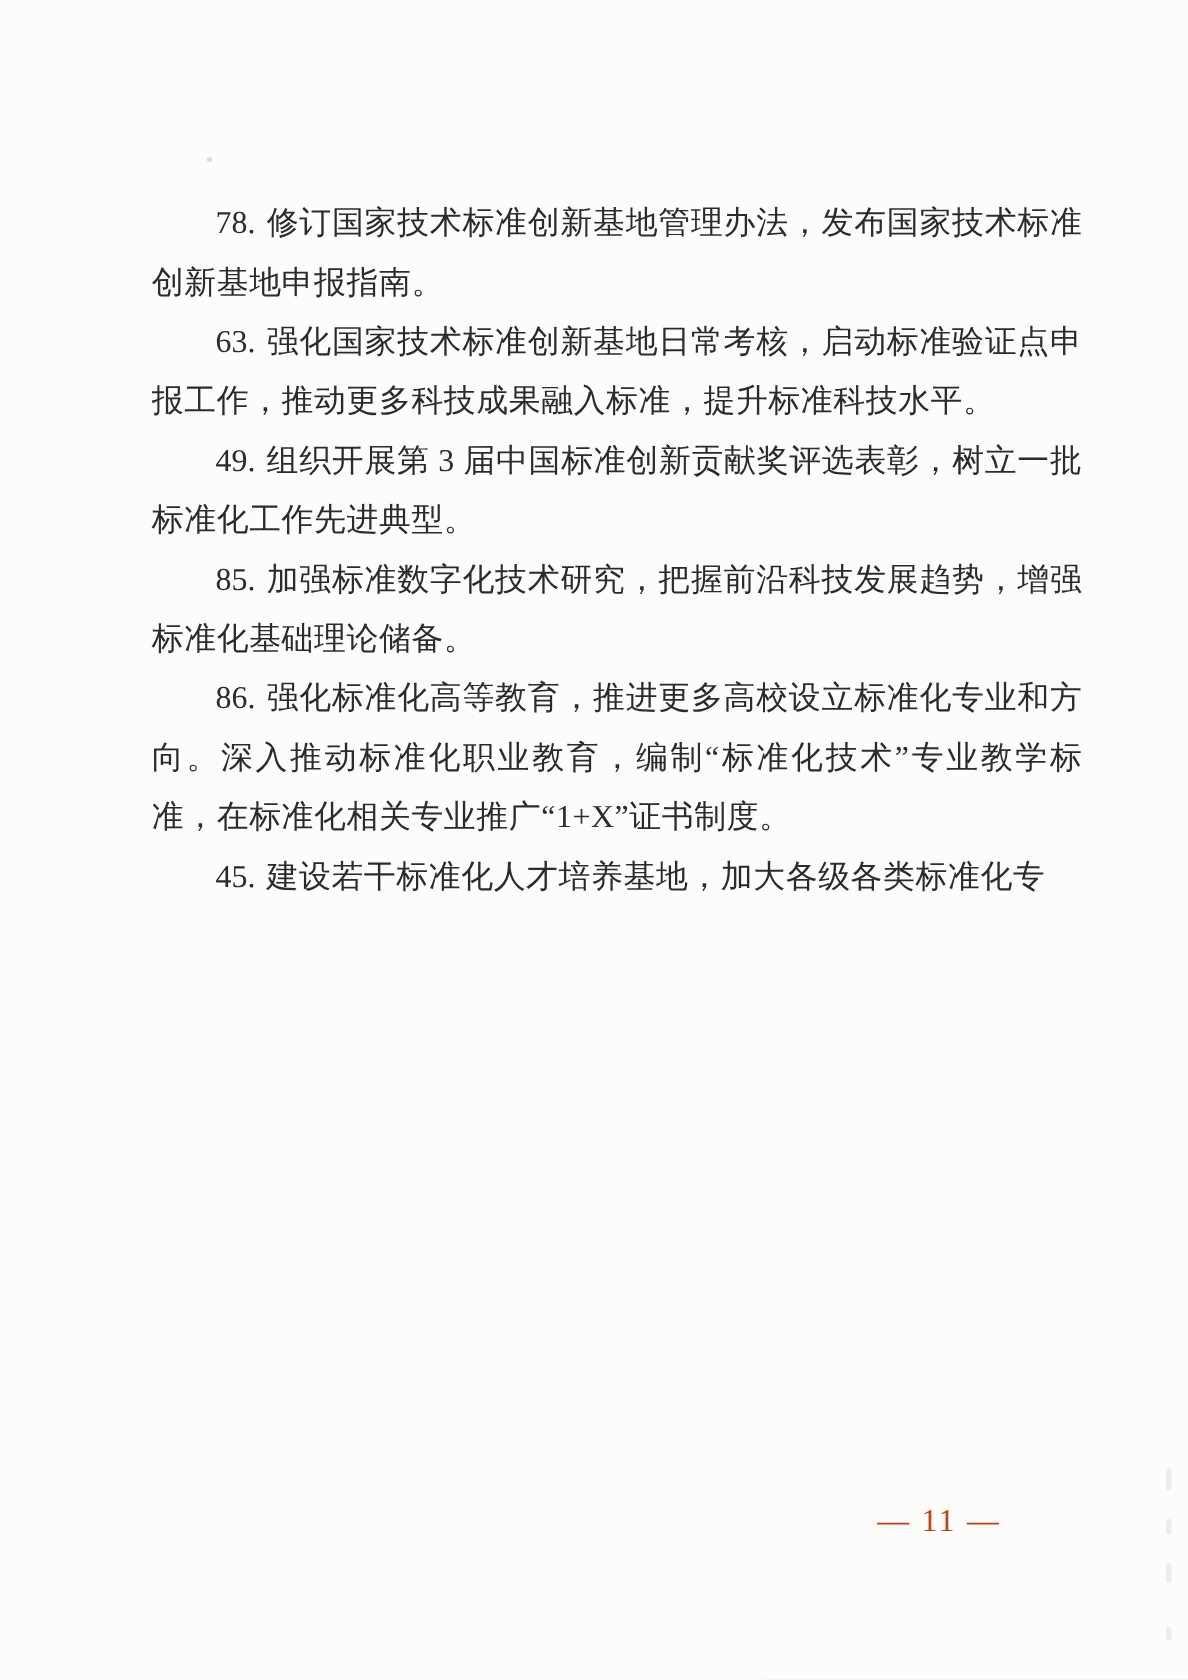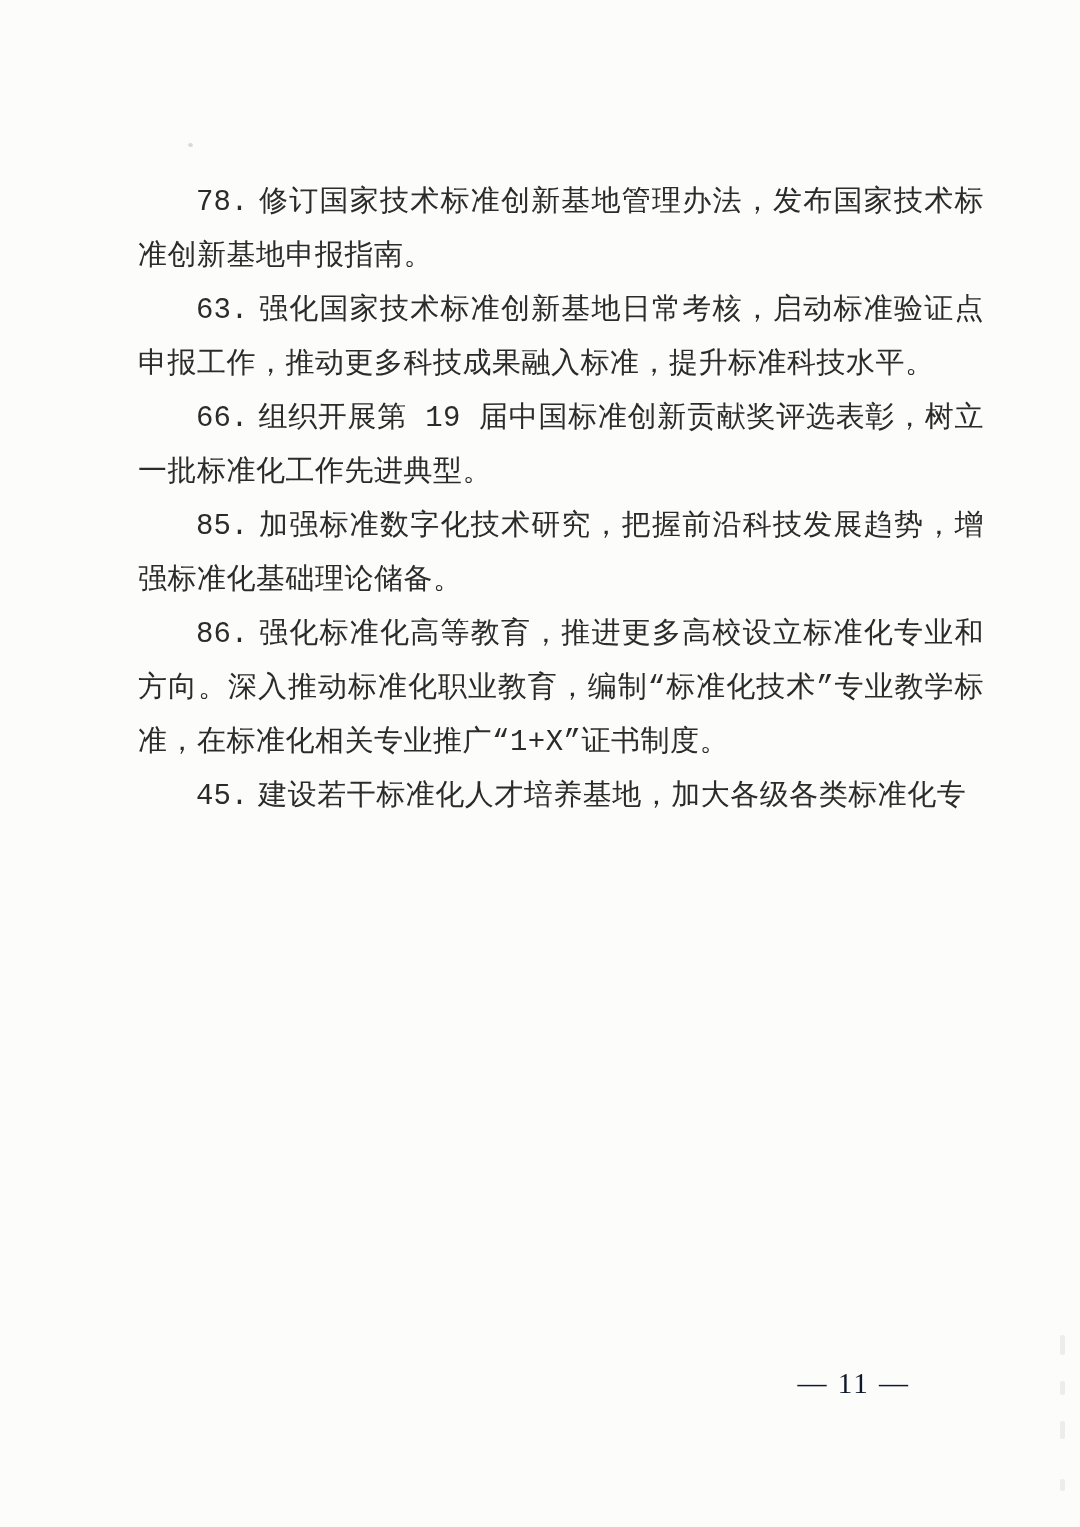--- a/index.html
+++ b/index.html
@@ -15,41 +15,40 @@
     background: #fcfcfb;
     overflow: hidden;
     font-family: "Liberation Serif", "DejaVu Serif", serif;
     color: #2b2b2b;
   }
   .content {
     position: absolute;
     top: 176px;
     left: 138px;
     width: 846px;
-    font-family: Liberation Mono, monospace;
   }
   .item {
     margin: 0;
     font-size: 29px;
     line-height: 54px;
     text-align: justify;
     text-indent: 58px;
     letter-spacing: 0.5px;
   }
   .item .num {
     margin-right: 10px;
     letter-spacing: 0;
   }
   .page-number {
     position: absolute;
     top: 1366px;
     right: 170px;
     font-size: 29px;
     line-height: 34px;
-    color: #0f172a;
+    color: #c2410c;
     letter-spacing: 2px;
     white-space: nowrap;
   }
   .speck {
     position: absolute;
     left: 188px;
     top: 143px;
     width: 5px;
     height: 4px;
     background: #d9d9d9;
@@ -75,21 +74,21 @@
 </head>
 <body>
 
 <div class="page">
 
   <div class="speck"></div>
 
   <main class="content">
     <p class="item"><span class="num">78.</span><span>修订国家技术标准创新基地管理办法，发布国家技术标准创新基地申报指南。</span></p>
     <p class="item"><span class="num">63.</span><span>强化国家技术标准创新基地日常考核，启动标准验证点申报工作，推动更多科技成果融入标准，提升标准科技水平。</span></p>
-    <p class="item"><span class="num">66.</span><span>组织开展第 19 届中国标准创新贡献奖评选表彰，树立一批标准化工作先进典型。</span></p>
+    <p class="item"><span class="num">49.</span><span>组织开展第 3 届中国标准创新贡献奖评选表彰，树立一批标准化工作先进典型。</span></p>
     <p class="item"><span class="num">85.</span><span>加强标准数字化技术研究，把握前沿科技发展趋势，增强标准化基础理论储备。</span></p>
     <p class="item"><span class="num">86.</span><span>强化标准化高等教育，推进更多高校设立标准化专业和方向。深入推动标准化职业教育，编制“标准化技术”专业教学标准，在标准化相关专业推广“1+X”证书制度。</span></p>
     <p class="item"><span class="num">45.</span><span>建设若干标准化人才培养基地，加大各级各类标准化专</span></p>
   </main>
 
   <div class="page-number">— 11 —</div>
 
   <div class="edge-artifacts">
     <div class="mark m1"></div>
     <div class="mark m2"></div>

